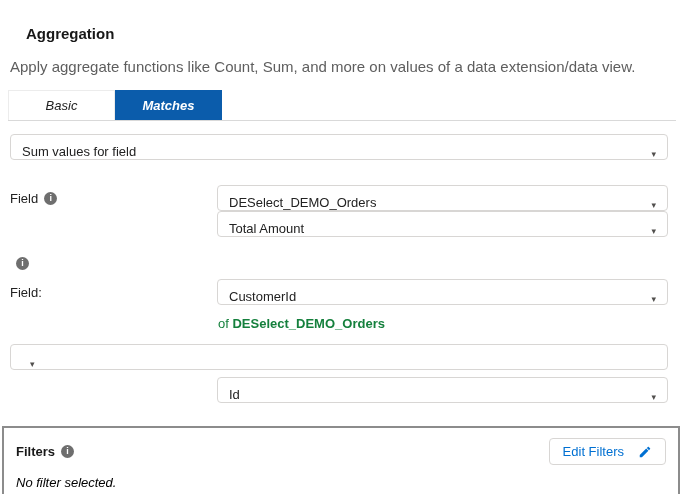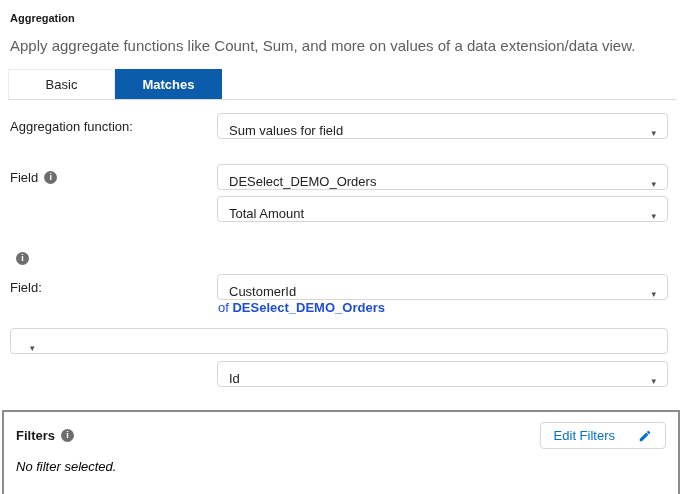--- a/index.html
+++ b/index.html
@@ -9,24 +9,24 @@
     height: 494px;
     background: #ffffff;
     font-family: "Liberation Sans", "DejaVu Sans", sans-serif;
     color: #181818;
     overflow: hidden;
   }
 
   
   .header { padding: 9px 14px 0 10px; }
   .page-title {
-    font-size: 11px;
+    font-size: 15px;
     font-weight: 700;
     color: #181818;
-    margin: 0;
+    margin: 16px;
     line-height: 18px;
   }
   .page-subtitle {
     margin: 11px 0 0 0;
     font-size: 15px;
     line-height: 16px;
     color: #5e5e5e;
   }
 
   
@@ -36,20 +36,21 @@
   }
   .tabs { display: flex; }
   .tab {
     width: 107px;
     height: 30px;
     display: flex;
     align-items: center;
     justify-content: center;
     font-size: 13px;
     cursor: pointer;
+    font-style: italic;
   }
   .tab-inactive {
     background: #ffffff;
     border: 1px solid #ececec;
     border-bottom: none;
     color: #222222;
   }
   .tab-active {
     background: #0b5cab;
     color: #ffffff;
@@ -95,33 +96,33 @@
   }
   .dropdown-arrow {
     font-size: 9px;
     color: #514f4d;
     line-height: 1;
     margin-left: 8px;
   }
   .of-text {
     flex: 1;
     font-size: 13px;
-    color: #1d4ed8;
+    color: #15803d;
     padding-left: 1px;
   }
   .of-text b { font-weight: 700; }
 
   
   .mb-25 { margin-bottom: 25px; }
-  .mb-14 { margin-bottom: 28px; }
+  .mb-14 { margin-bottom: 18px; }
   .mb-13 { margin-bottom: 13px; }
-  .mb-11 { }
+  .mb-11 { margin-bottom: 11px; }
   .mb-8  { margin-bottom: 8px; }
   .mb-7  { margin-bottom: 7px; }
-  .mb-6  { margin-bottom: 6px; }
+  .mb-6  { }
 
   
   .info-icon {
     width: 13px;
     height: 13px;
     border-radius: 50%;
     background: #6e6e6e;
     color: #ffffff;
     font-size: 9px;
     font-weight: 700;
@@ -152,21 +153,21 @@
     display: flex;
     align-items: center;
   }
   .edit-filters-btn {
     height: 27px;
     background: #ffffff;
     border: 1px solid #d8d6d4;
     border-radius: 4px;
     display: flex;
     align-items: center;
-    gap: 23px;
+    gap: 14px;
     padding: 0 13px;
     font-size: 13px;
     color: #0070d2;
     cursor: pointer;
     font-family: inherit;
   }
   .pencil-icon { display: inline-flex; }
   .filters-empty {
     margin-top: 10px;
     font-size: 13px;
@@ -189,21 +190,20 @@
     </div>
     <div class="tab tab-active">
       <span>Matches</span>
     </div>
   </div>
 </div>
 
 <div class="form">
 
   <div class="form-row mb-25">
-    <div class="form-label">Aggregation function:</div>
     <div class="control">
       <span>Sum values for field</span>
       <span class="dropdown-arrow">▾</span>
     </div>
   </div>
 
   <div class="form-row mb-6">
     <div class="form-label">
       <span>Field</span>
       <span class="info-icon">i</span>

